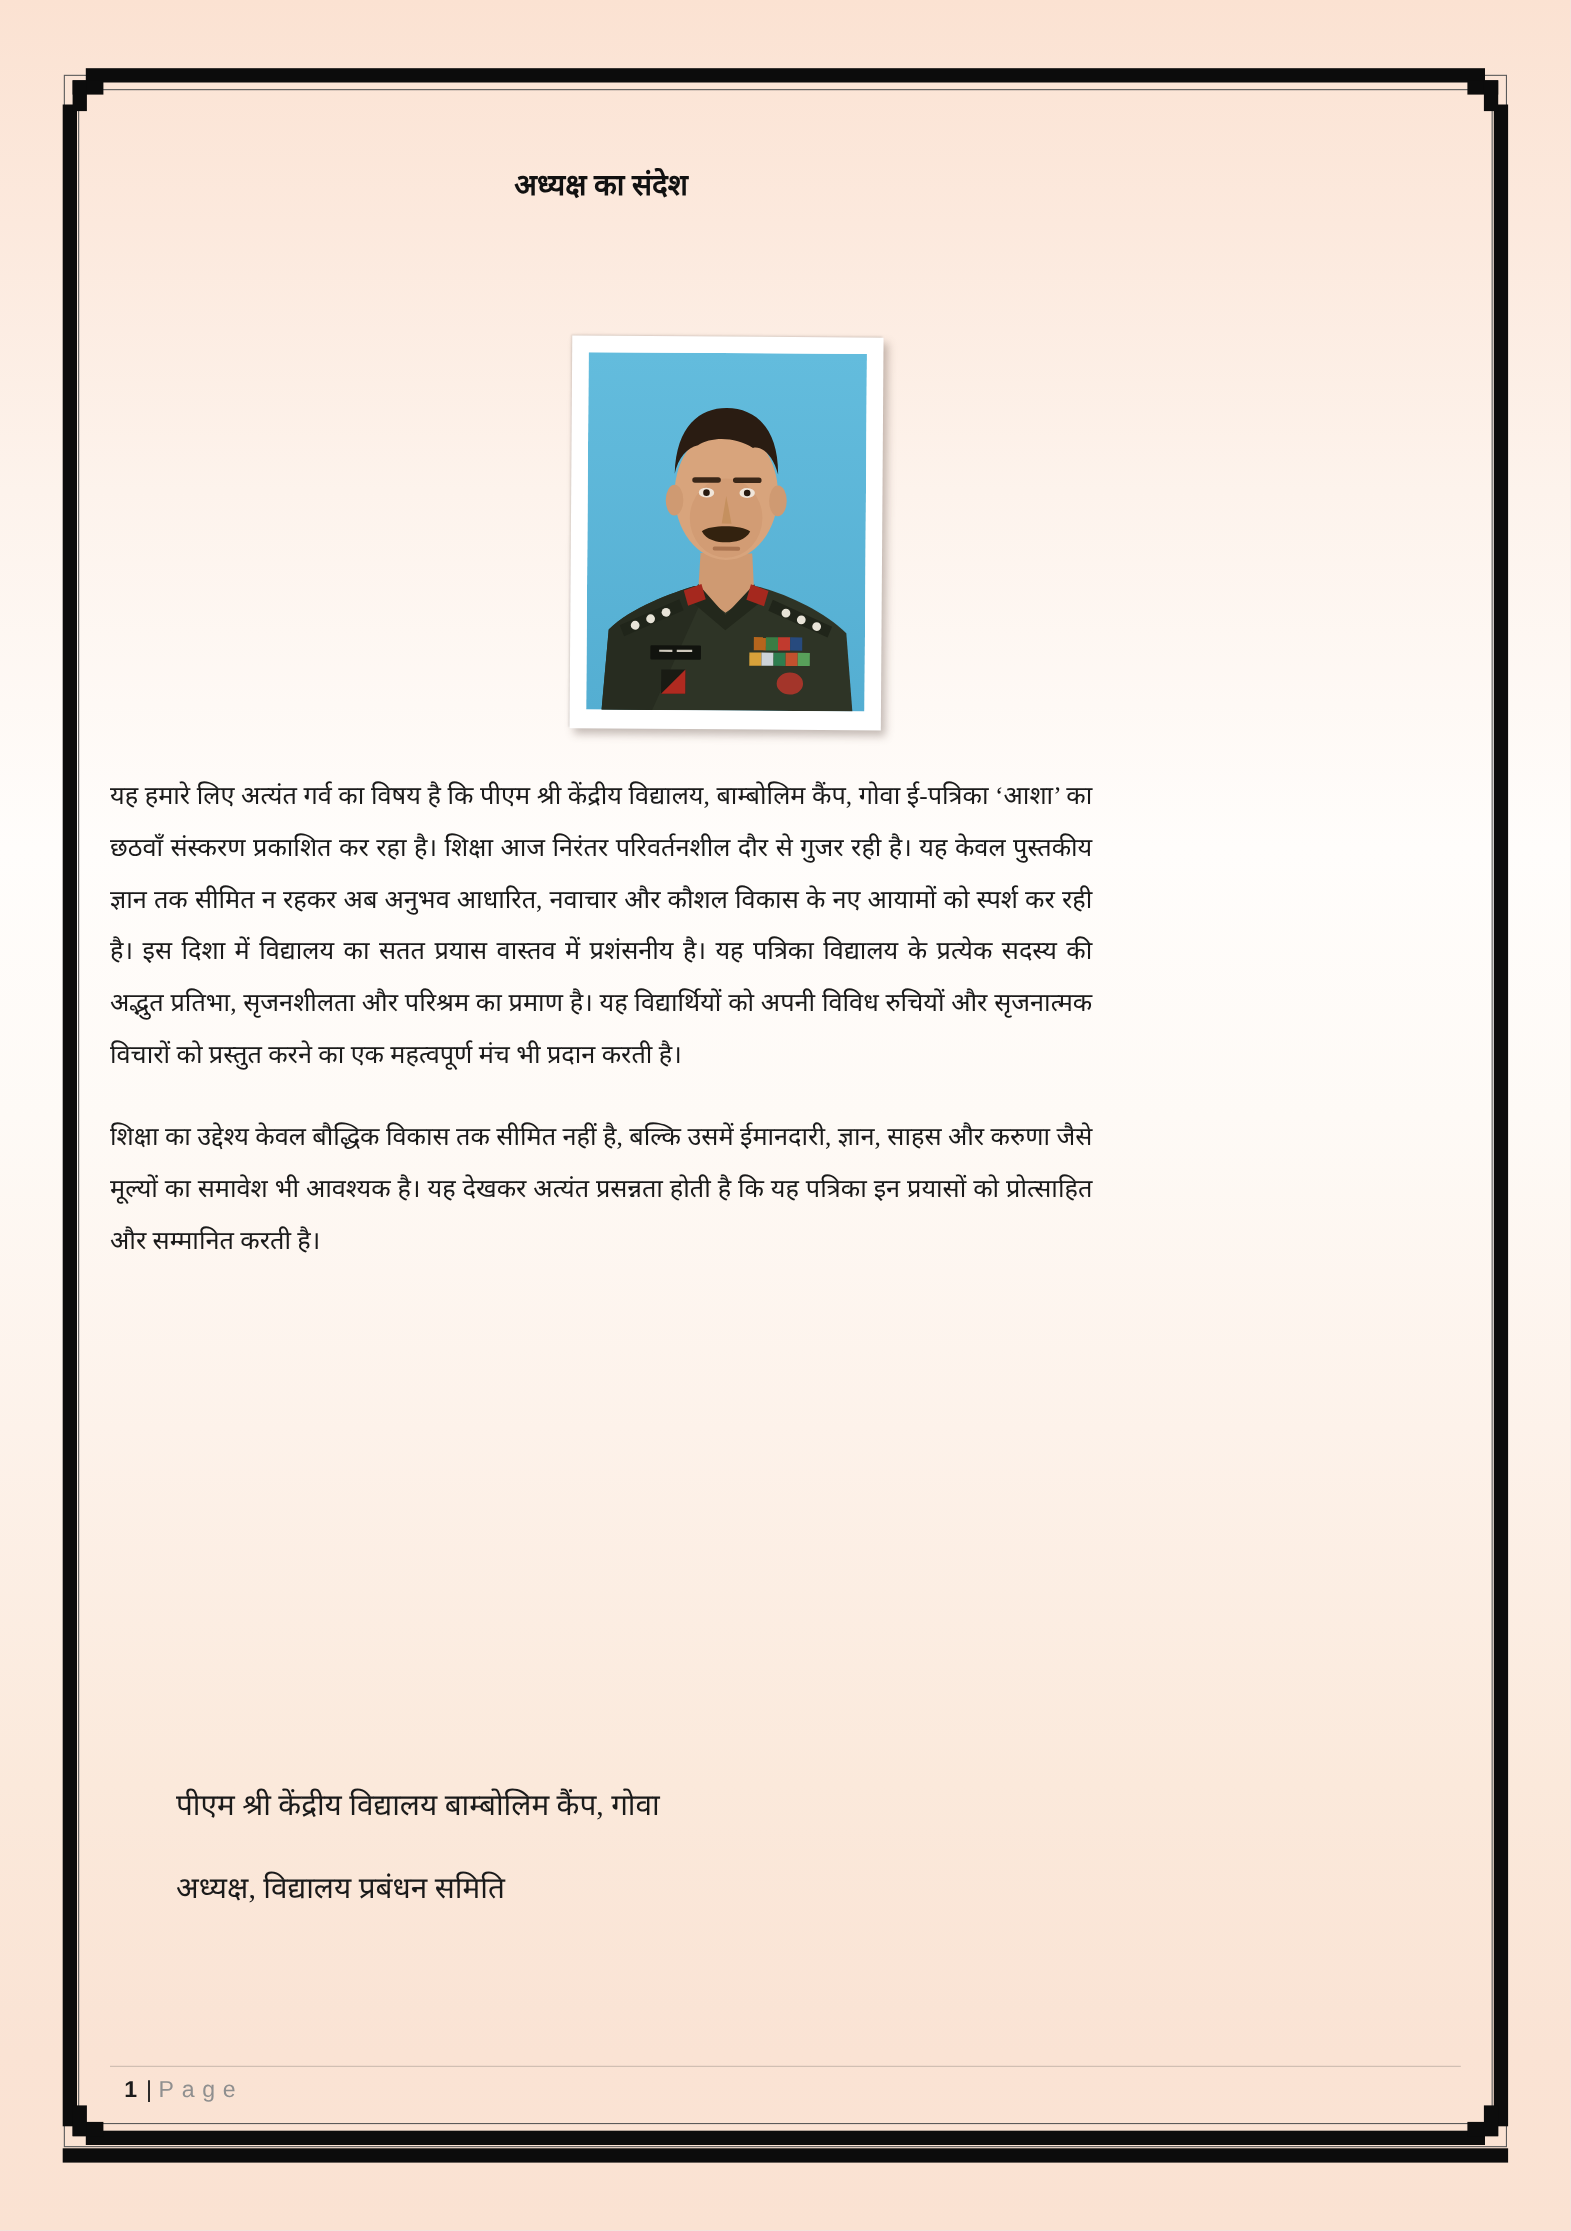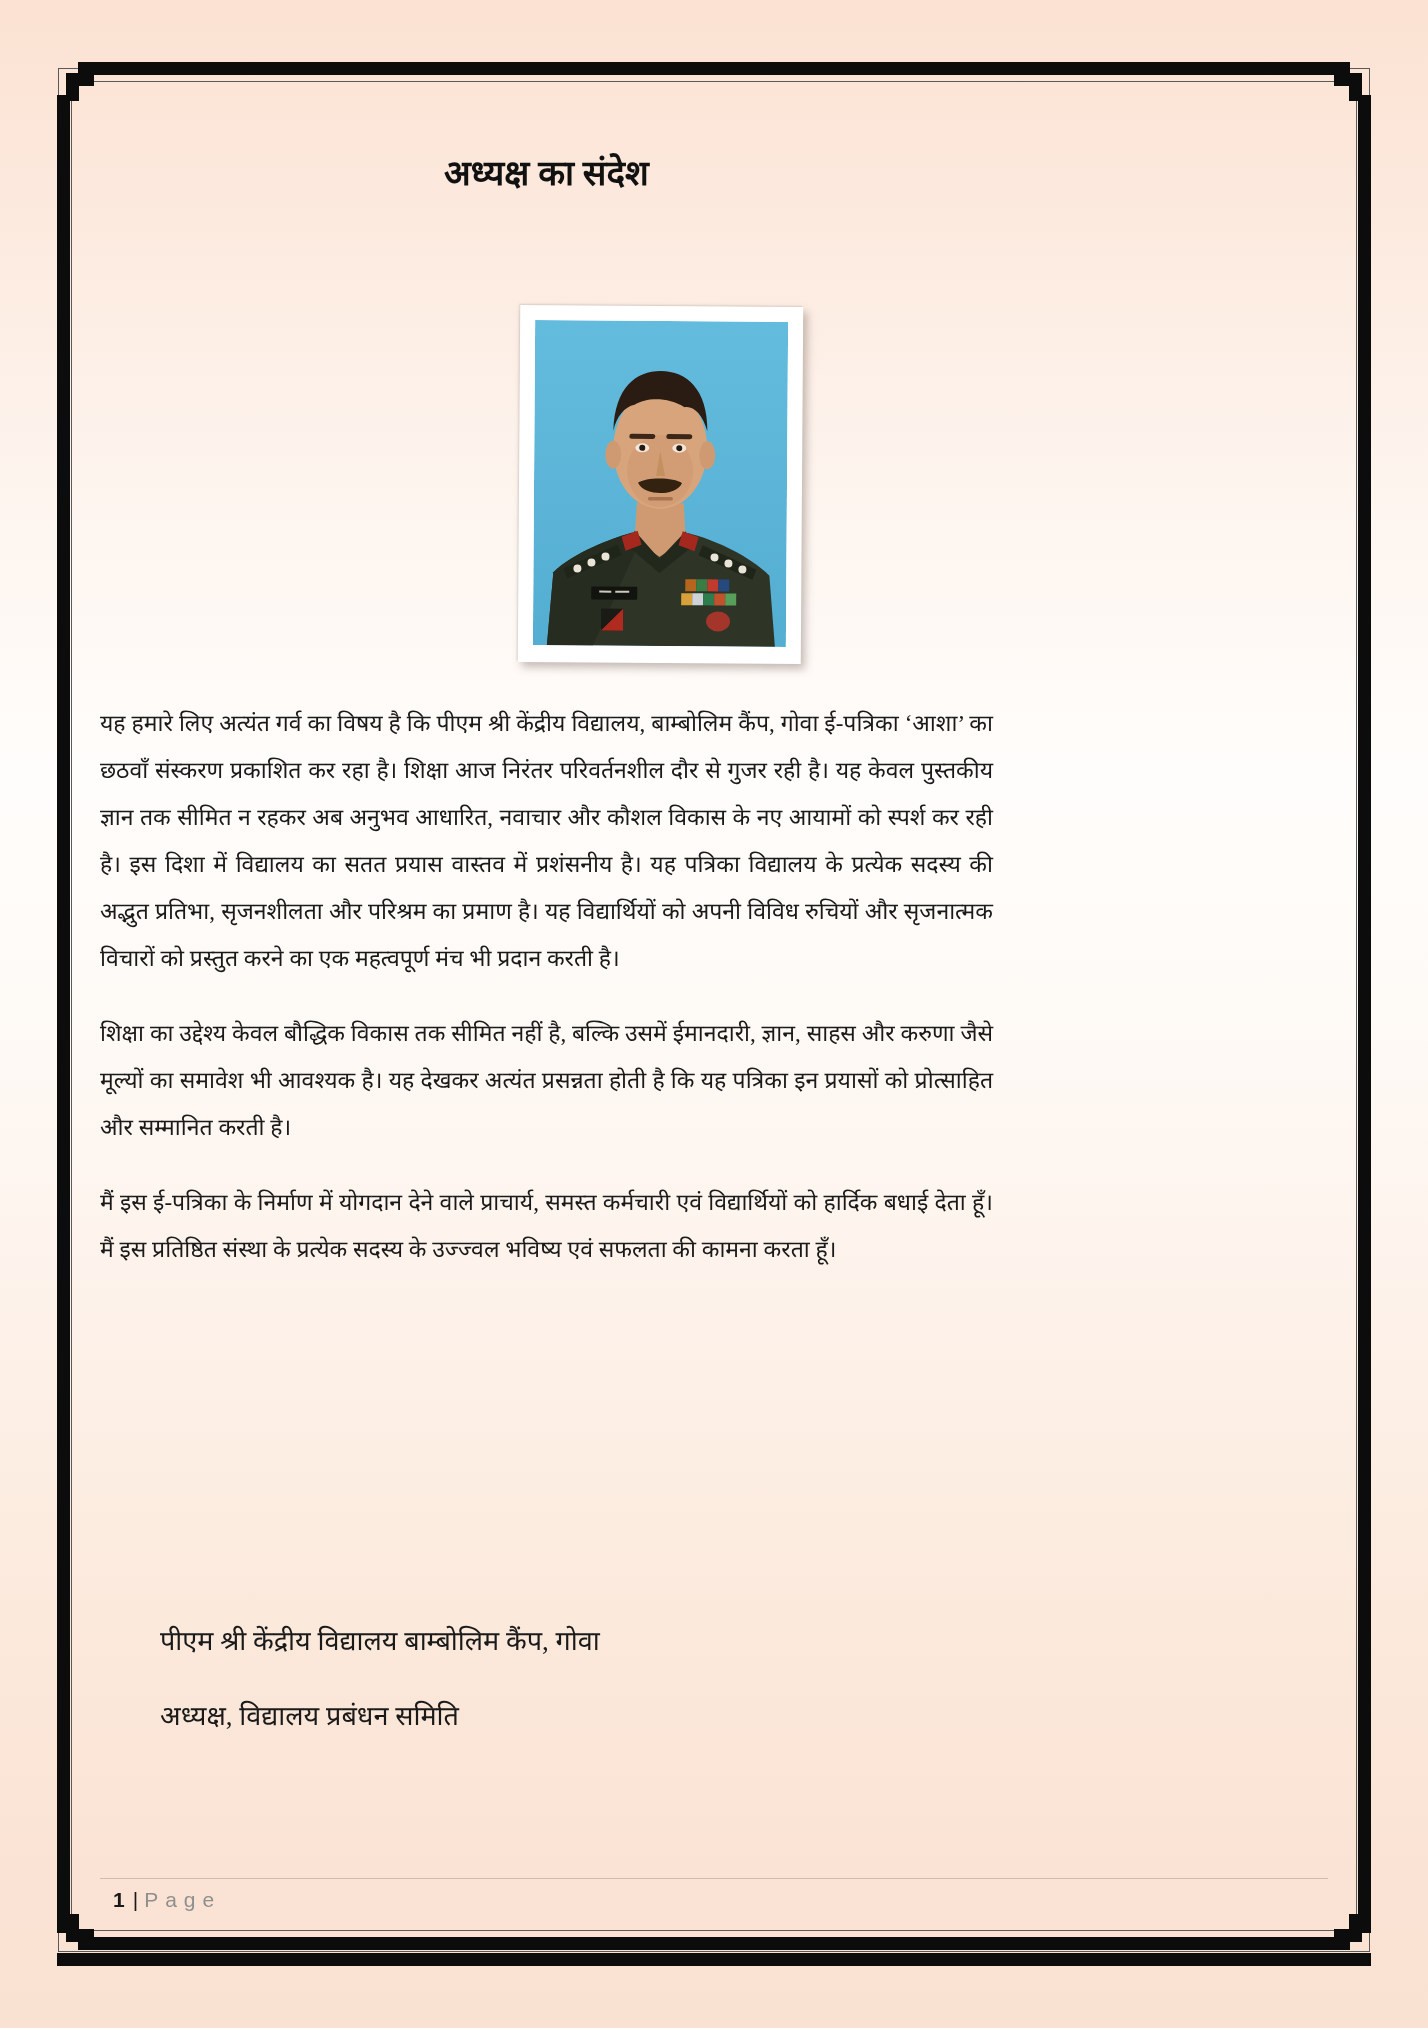--- a/index.html
+++ b/index.html
@@ -31,21 +31,21 @@
   .tr-b{right:66px;top:73px;width:13px;height:28px;}
   .bl-a{left:66px;bottom:86px;width:28px;height:13px;}
   .bl-b{left:66px;bottom:86px;width:13px;height:28px;}
   .br-a{right:66px;bottom:86px;width:28px;height:13px;}
   .br-b{right:66px;bottom:86px;width:13px;height:28px;}
 
   
   .title{
     position:absolute;left:100px;top:148px;width:893px;
     margin:0;text-align:center;
-    font-size:35px;font-weight:700;color:#111;
+    font-size:27px;font-weight:700;color:#111;
   }
 
   
   .photo-frame{
     position:absolute;left:519px;top:306px;
     background:#ffffff;padding:15px 15px 17px 15px;
     box-shadow:4px 5px 8px rgba(90,70,60,0.35), -1px -1px 2px rgba(0,0,0,0.12);
     transform:rotate(0.4deg);
   }
   .photo-frame svg{display:block;}
@@ -175,21 +175,20 @@
       <rect x="181" y="272" width="11" height="12" fill="#c2512e"></rect>
       <rect x="192" y="272" width="11" height="12" fill="#58a05a"></rect>
 
       <ellipse cx="185" cy="300" rx="12" ry="10" fill="#a3352a"></ellipse>
     </svg>
   </div>
 
   <div class="bodytext">
     <p>यह हमारे लिए अत्यंत गर्व का विषय है कि पीएम श्री केंद्रीय विद्यालय, बाम्बोलिम कैंप, गोवा ई-पत्रिका ‘आशा’ का छठवाँ संस्करण प्रकाशित कर रहा है। शिक्षा आज निरंतर परिवर्तनशील दौर से गुजर रही है। यह केवल पुस्तकीय ज्ञान तक सीमित न रहकर अब अनुभव आधारित, नवाचार और कौशल विकास के नए आयामों को स्पर्श कर रही है। इस दिशा में विद्यालय का सतत प्रयास वास्तव में प्रशंसनीय है। यह पत्रिका विद्यालय के प्रत्येक सदस्य की अद्भुत प्रतिभा, सृजनशीलता और परिश्रम का प्रमाण है। यह विद्यार्थियों को अपनी विविध रुचियों और सृजनात्मक विचारों को प्रस्तुत करने का एक महत्वपूर्ण मंच भी प्रदान करती है।</p>
     <p>शिक्षा का उद्देश्य केवल बौद्धिक विकास तक सीमित नहीं है, बल्कि उसमें ईमानदारी, ज्ञान, साहस और करुणा जैसे मूल्यों का समावेश भी आवश्यक है। यह देखकर अत्यंत प्रसन्नता होती है कि यह पत्रिका इन प्रयासों को प्रोत्साहित और सम्मानित करती है।</p>
-    <p>मैं इस ई-पत्रिका के निर्माण में योगदान देने वाले प्राचार्य, समस्त कर्मचारी एवं विद्यार्थियों को हार्दिक बधाई देता हूँ। मैं इस प्रतिष्ठित संस्था के प्रत्येक सदस्य के उज्ज्वल भविष्य एवं सफलता की कामना करता हूँ।</p>
   </div>
 
   <div class="signature">
     <div>पीएम श्री केंद्रीय विद्यालय बाम्बोलिम कैंप, गोवा</div>
     <div>अध्यक्ष, विद्यालय प्रबंधन समिति</div>
   </div>
 
   <div class="footer-rule"></div>
   <div class="footer">
     <span class="pnum">1</span><span class="psep">|</span><span class="plabel">Page</span>

